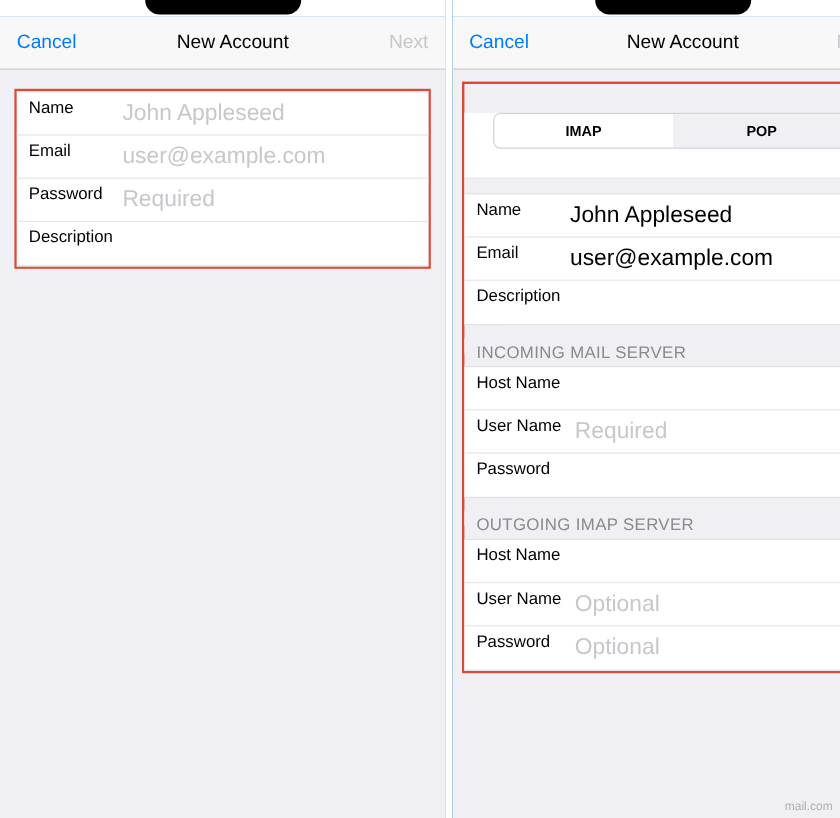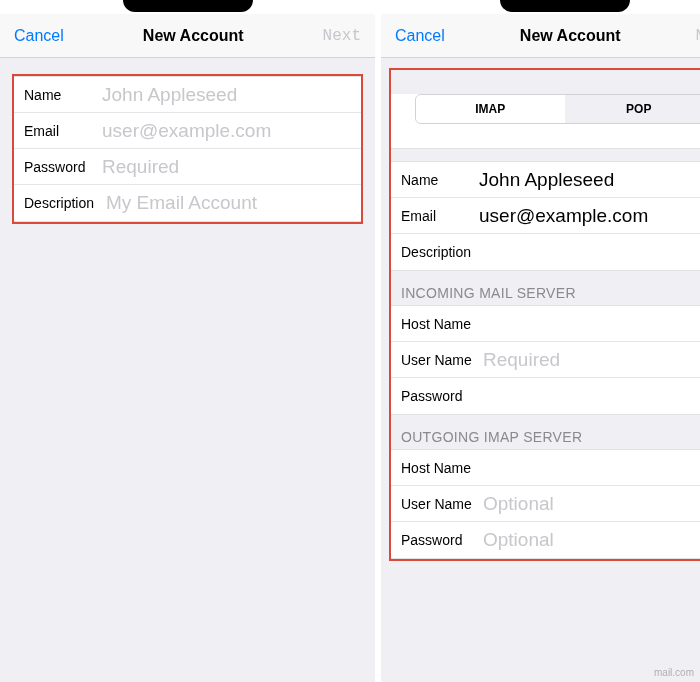--- a/index.html
+++ b/index.html
@@ -42,39 +42,38 @@
       background: #f8f8f8;
       border-bottom: 1px solid #d1d1d6;
       height: 44px;
       display: flex;
       align-items: center;
       justify-content: space-between;
       padding: 0 14px;
       font-size: 16px;
     }
     .nav-left { color: #007aff; }
-    .nav-title { font-weight: 700; color: #000; }
-    .nav-right { color: #c7c7cc; font-family: Liberation Mono, monospace; }
+    .nav-title { font-weight: 400; color: #000; }
+    .nav-right { color: #c7c7cc; }
     .content {
       flex: 1;
       background: #efeff4;
       padding: 16px 12px;
       overflow: hidden;
     }
     .highlight-box {
       border: 2px solid #d94a3a;
     }
     .group {
       background: #fff;
       border-top: 1px solid #e0e0e0;
       border-bottom: 1px solid #e0e0e0;
     }
     .row {
       display: flex;
-      align-items: center;
       min-height: 36px;
       padding: 4px 10px;
       border-bottom: 1px solid #e5e5ea;
       font-size: 14px;
     }
     .row:last-child { border-bottom: none; }
     .label {
       width: 78px;
       color: #000;
       flex-shrink: 0;
@@ -144,21 +143,20 @@
         <div class="row">
           <span class="label">Email</span>
           <input class="value" placeholder="user@example.com" style="">
         </div>
         <div class="row">
           <span class="label">Password</span>
           <input class="value" type="password" placeholder="Required" style="">
         </div>
         <div class="row">
           <span class="label wide">Description</span>
-          <input class="value" placeholder="My Email Account" style="">
         </div>
       </div>
     </div>
   </div>
 </div>
 
 <div class="phone">
   <div class="notch-bar">
       <div class="notch"></div>
     </div>

